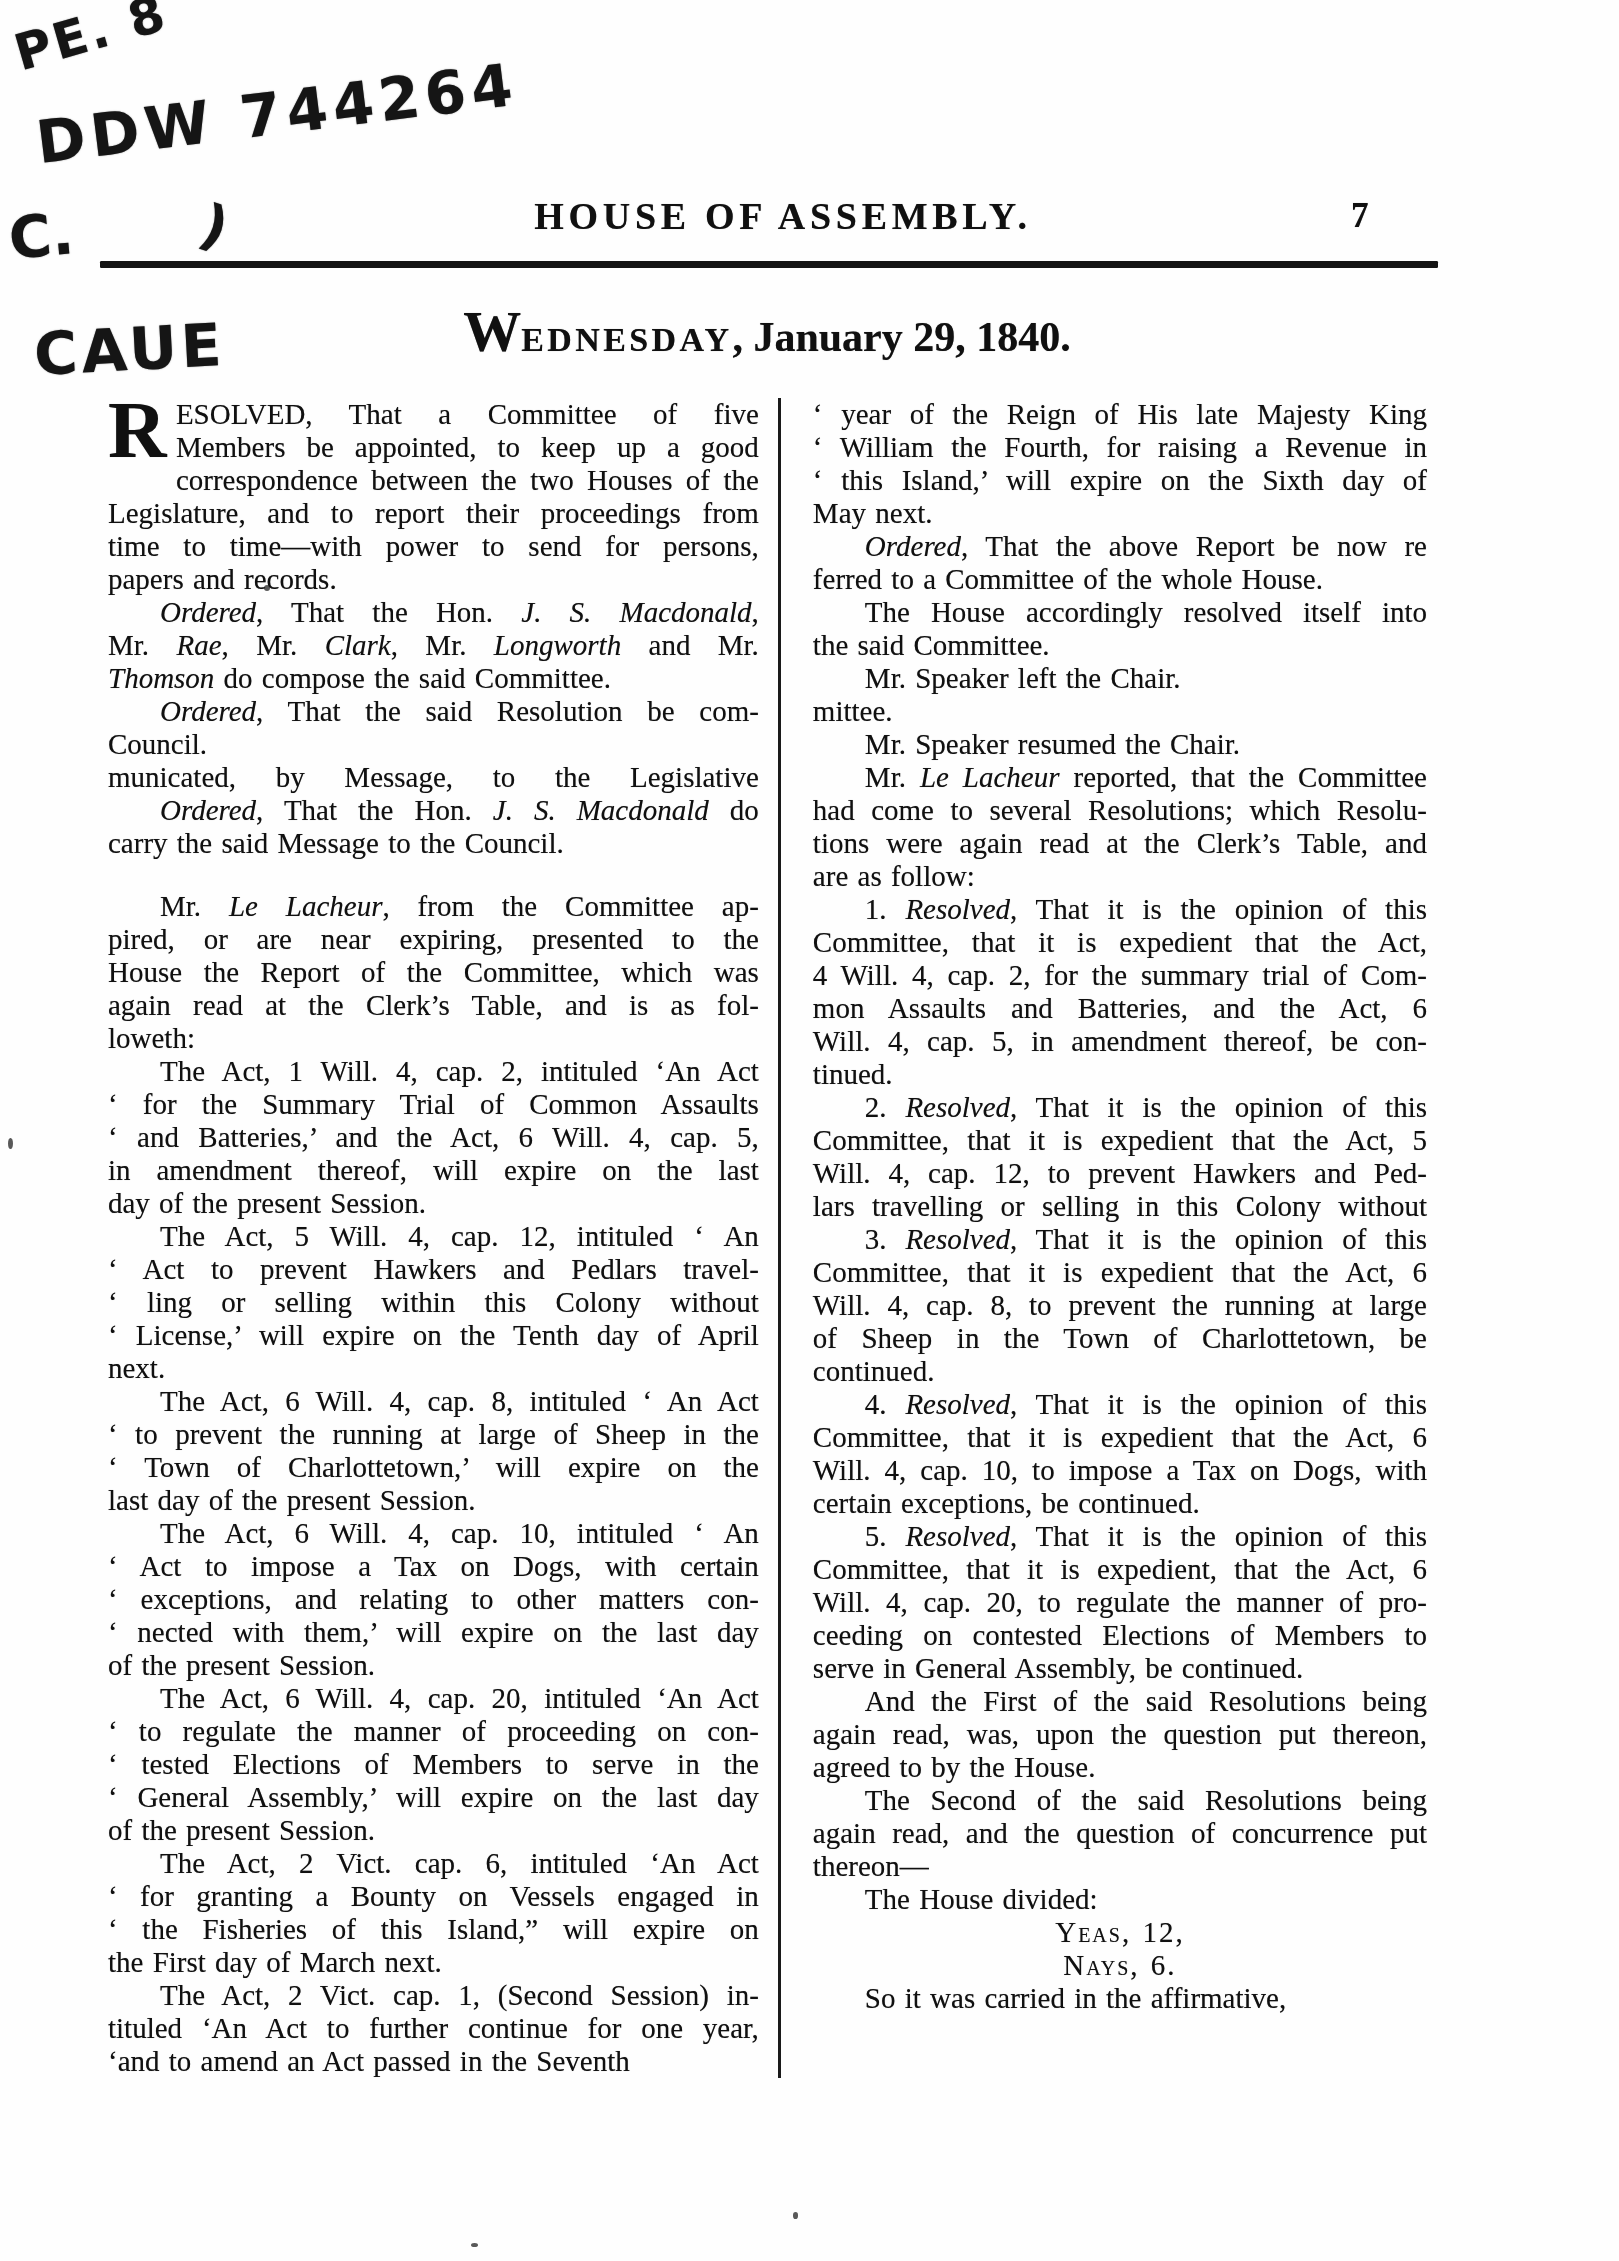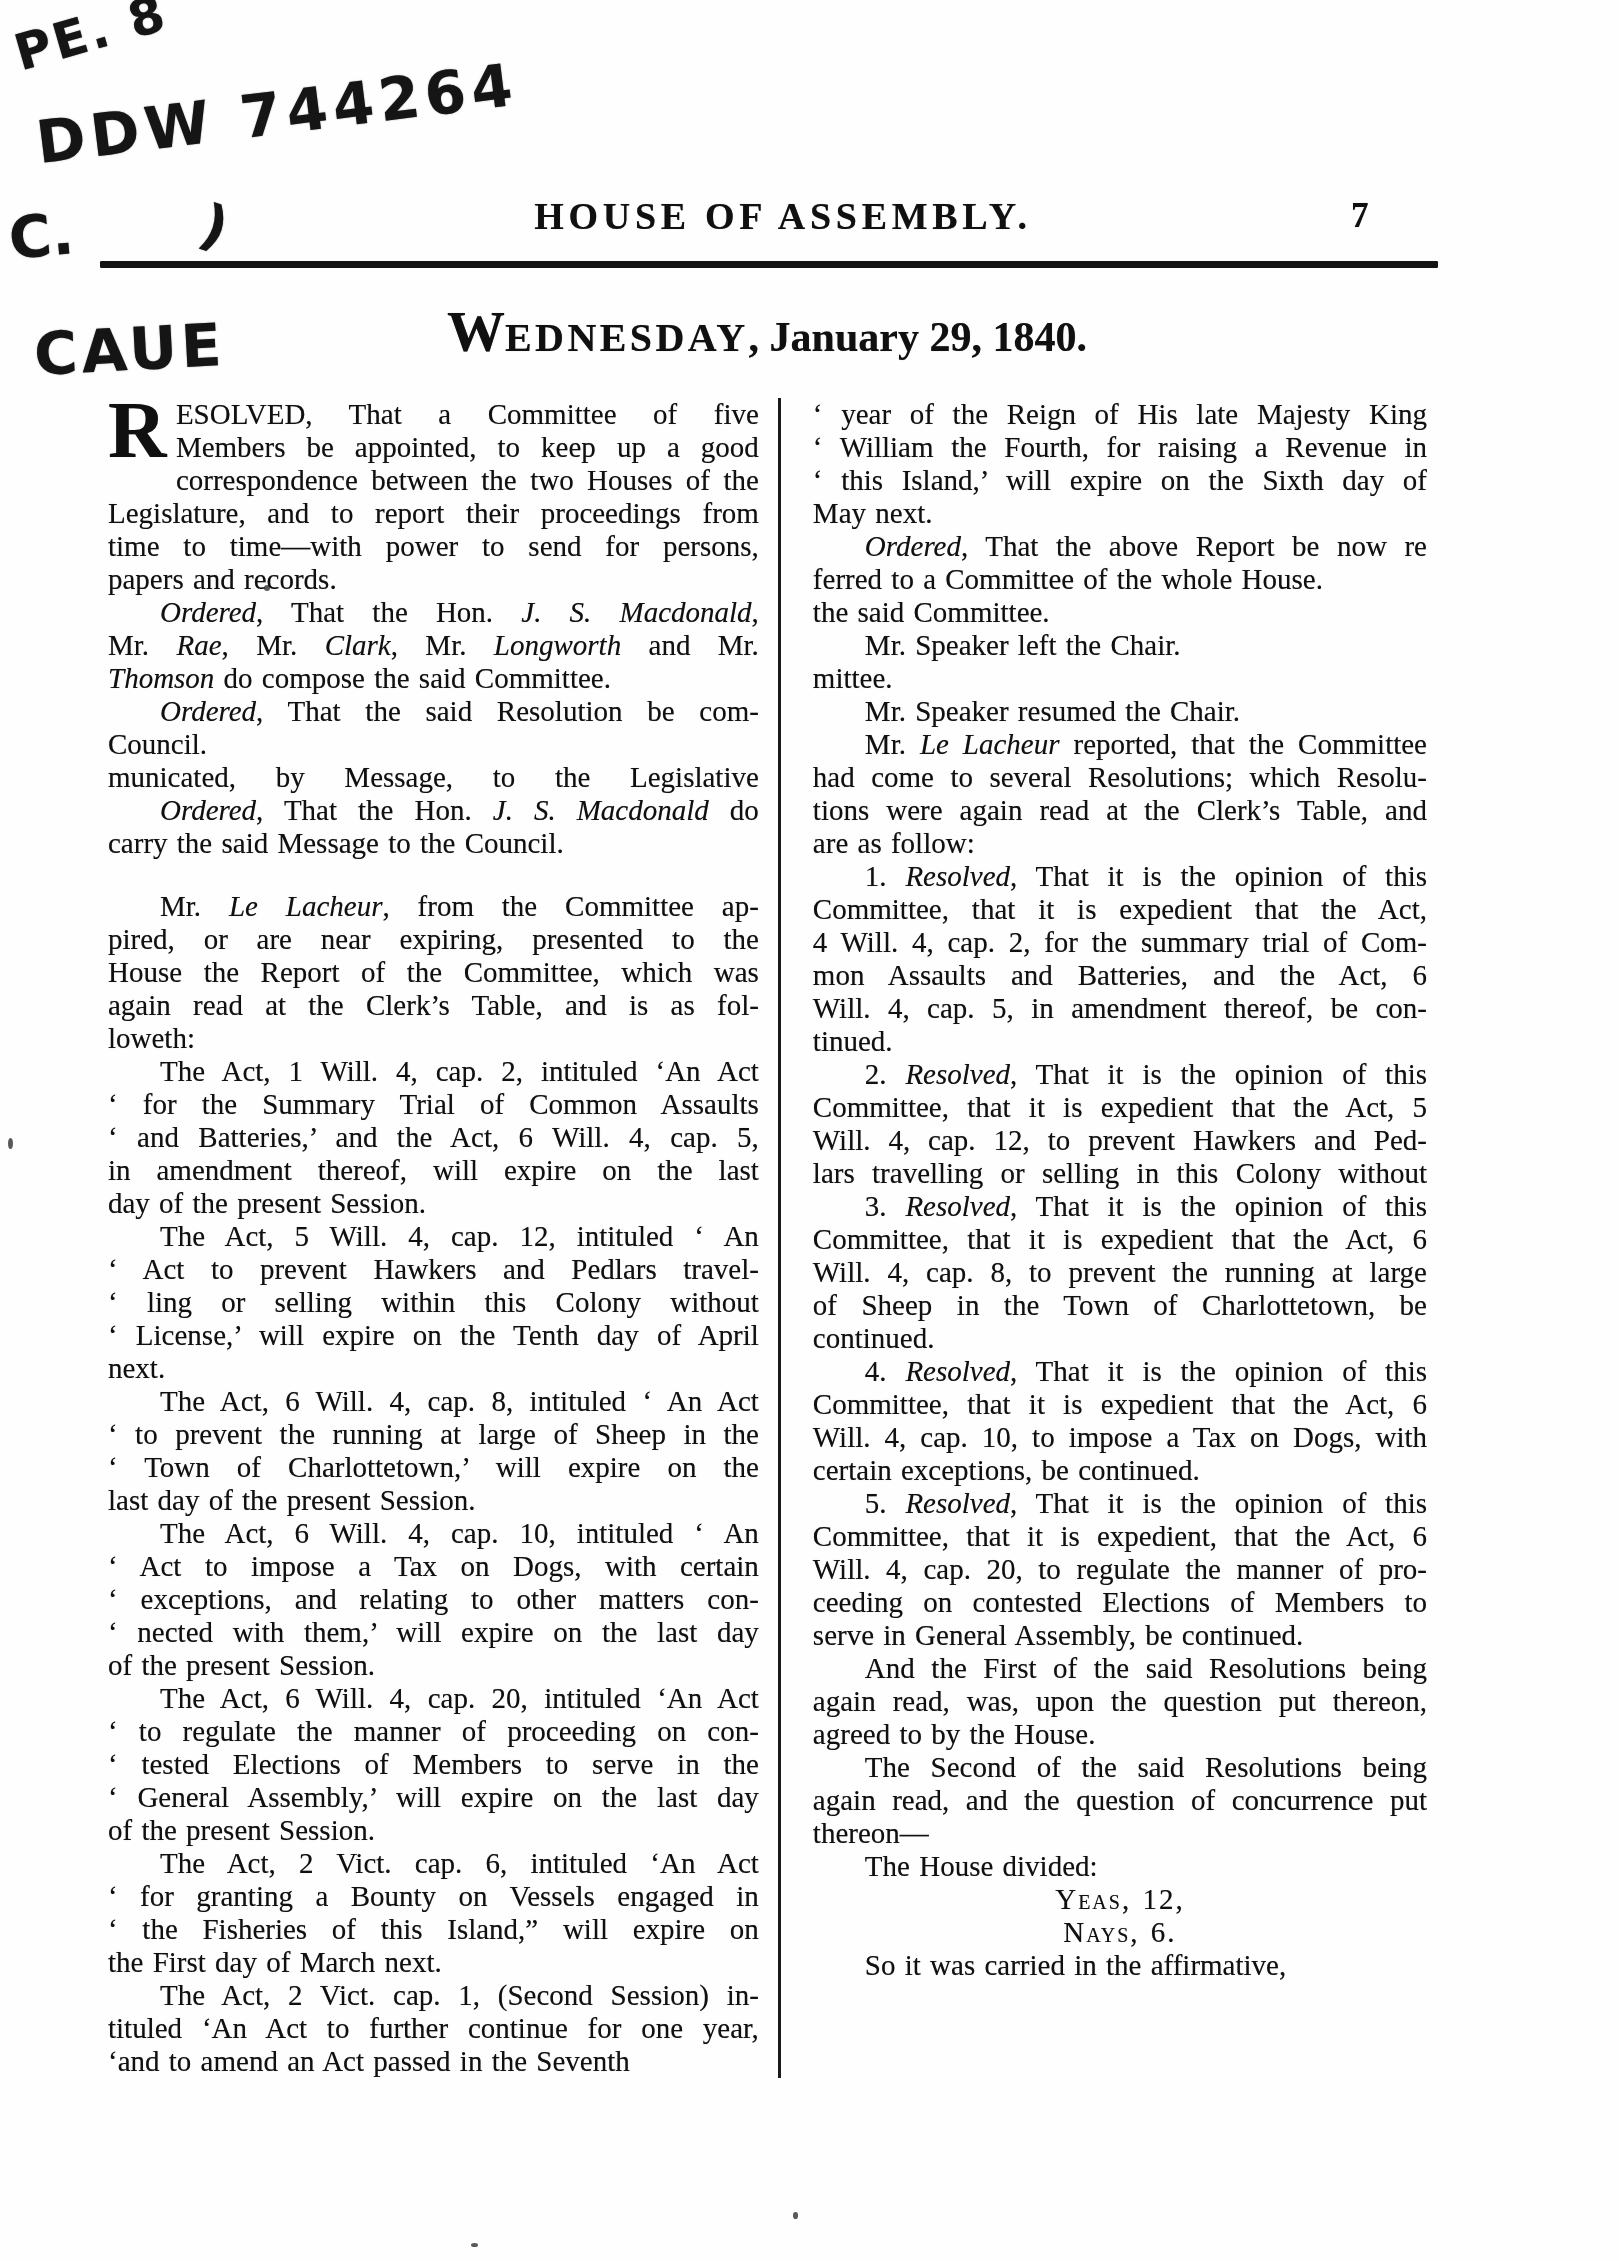--- a/index.html
+++ b/index.html
@@ -42,21 +42,21 @@
     width:1338px;height:7.4px;background:#141414;border-radius:1.3px;
   }
   
   .date-heading{
     position:absolute;top:295px;left:108px;width:1318px;margin:0;
     text-align:center;font-weight:700;line-height:74px;
     text-shadow:0 0 0.7px rgba(0,0,0,.55);
   }
   .dh-initial{font-size:58px;}
   .dh-sc{font-size:39px;font-variant:small-caps;letter-spacing:2.7px;}
-  .dh-sc{text-transform:uppercase;font-size:40px;letter-spacing:3.4px;}
+  .dh-sc{text-transform:uppercase;font-size:34px;letter-spacing:3.4px;}
   .dh-rest{font-size:42px;}
   
   .columns{
     position:absolute;top:398px;left:108px;width:1319px;
     display:flex;align-items:stretch;
   }
   .col{font-size:29px;line-height:33px;word-spacing:2px;
        text-shadow:0 0 0.7px rgba(0,0,0,.45);}
   .col-left{width:656px;}
   .col-right{width:619px;border-left:3.4px solid #1a1a1a;padding-left:32px;margin-left:19px;}
@@ -181,20 +181,21 @@
           <div class="line"><span class="">‘ year of the Reign of His late Majesty King</span></div>
           <div class="line"><span class="">‘ William the Fourth, for raising a Revenue in</span></div>
           <div class="line"><span class="">‘ this Island,’ will expire on the Sixth day of</span></div>
           <div class="line lst"><span class="">May next.</span></div>
         </div>
         <div class="para">
           <div class="line ind"><span class="it ">Ordered</span><span class="">, That the above Report be now re</span></div>
           <div class="line lst"><span class="">ferred to a Committee of the whole House.</span></div>
         </div>
         <div class="para">
+          <div class="line ind"><span class="">The House accordingly resolved itself into</span></div>
           <div class="line lst"><span class="">the said Committee.</span></div>
         </div>
         <div class="para">
           <div class="line ind lst"><span class="">Mr. Speaker left the Chair.</span></div>
         </div>
         <div class="para">
           <div class="line lst"><span class="">mittee.</span></div>
         </div>
         <div class="para">
           <div class="line ind lst"><span class="">Mr. Speaker resumed the Chair.</span></div>

